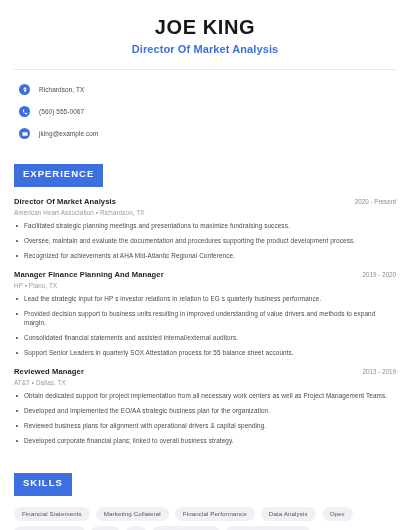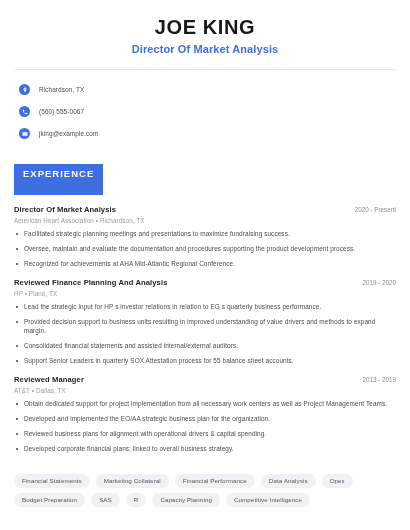--- a/index.html
+++ b/index.html
@@ -79,21 +79,21 @@
   }
 
   
   .section-tag {
     display: inline-block;
     background: #3d6fe0;
     color: #ffffff;
     font-size: 9.5px;
     font-weight: bold;
     letter-spacing: 1px;
-    padding: 4px 9px 16px 9px;
+    padding: 4px 9px 8px 9px;
     margin-top: 18px;
   }
   .section-body { padding-top: 10px; }
 
   
   .job { margin-bottom: 9px; }
   .job-head {
     display: flex;
     align-items: baseline;
     justify-content: space-between;
@@ -213,21 +213,21 @@
       <div class="job-meta">American Heart Association  •  Richardson, TX</div>
       <ul class="bullets">
         <li>Facilitated strategic planning meetings and presentations to maximize fundraising success.</li>
         <li>Oversee, maintain and evaluate the documentation and procedures supporting the product development process.</li>
         <li>Recognized for achievements at AHA Mid-Atlantic Regional Conference.</li>
       </ul>
     </div>
 
     <div class="job">
       <div class="job-head">
-        <span class="job-role">Reviewed Finance Planning And Analysis</span>
+        <span class="job-role">Manager Finance Planning And Manager</span>
         <span class="job-dates">2019 - 2020</span>
       </div>
       <div class="job-meta">HP  •  Plano, TX</div>
       <ul class="bullets">
         <li>Lead the strategic input for HP s investor relations in relation to EG s quarterly business performance.</li>
         <li>Provided decision support to business units resulting in improved understanding of value drivers and methods to expand margin.</li>
         <li>Consolidated financial statements and assisted internal/external auditors.</li>
         <li>Support Senior Leaders in quarterly SOX Attestation process for 55 balance sheet accounts.</li>
       </ul>
     </div>
@@ -241,20 +241,21 @@
       <ul class="bullets">
         <li>Obtain dedicated support for project implementation from all necessary work centers as well as Project Management Teams.</li>
         <li>Developed and implemented the EO/AA strategic business plan for the organization.</li>
         <li>Reviewed business plans for alignment with operational drivers &amp; capital spending.</li>
         <li>Developed corporate financial plans; linked to overall business strategy.</li>
       </ul>
     </div>
 
   </div>
 
+  <div class="section-tag">SKILLS</div>
 
   <div class="skills-wrap">
     <span class="skill-chip">Financial Statements</span>
     <span class="skill-chip">Marketing Collateral</span>
     <span class="skill-chip">Financial Performance</span>
     <span class="skill-chip">Data Analysis</span>
     <span class="skill-chip">Opex</span>
     <span class="skill-chip">Budget Preparation</span>
     <span class="skill-chip">SAS</span>
     <span class="skill-chip">R</span>

